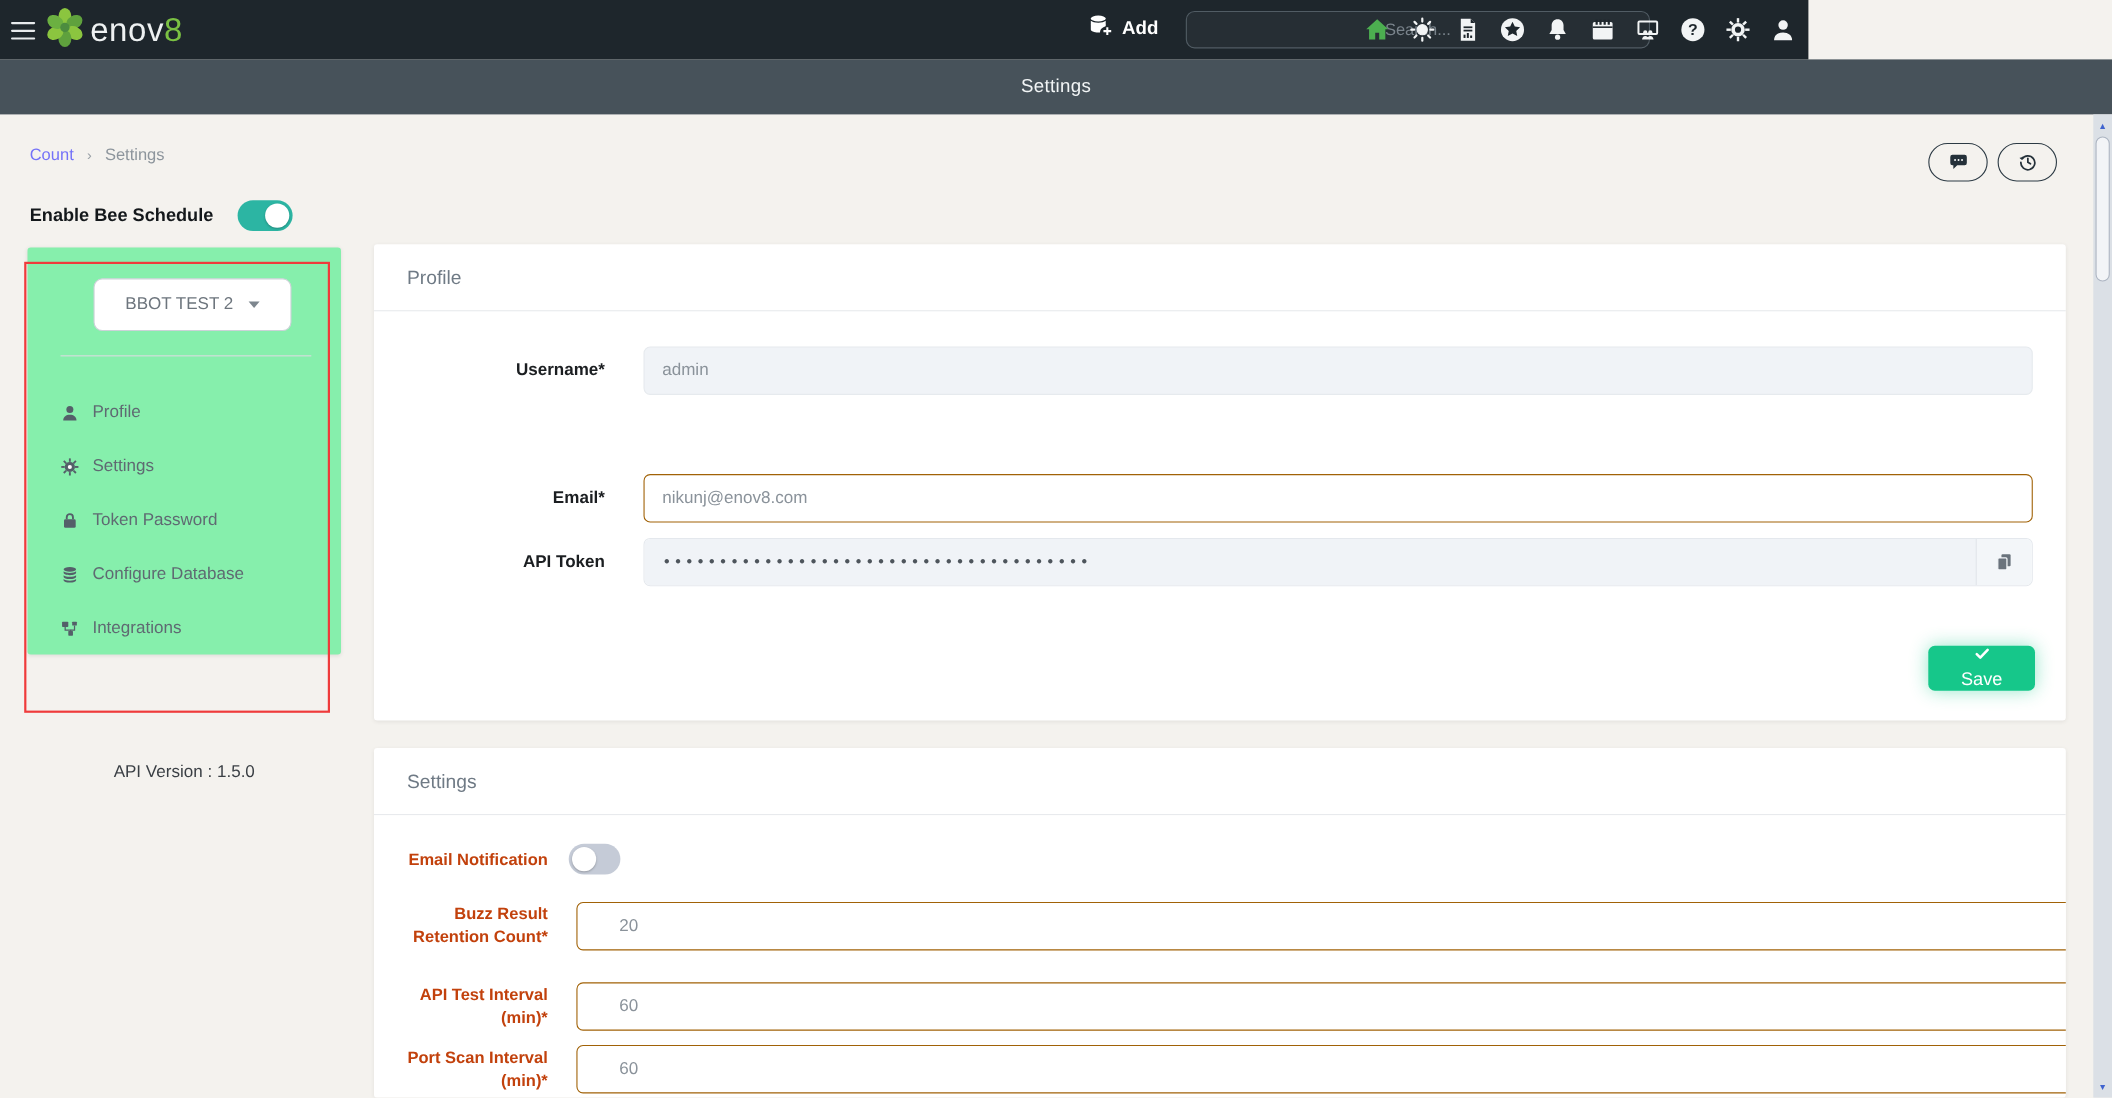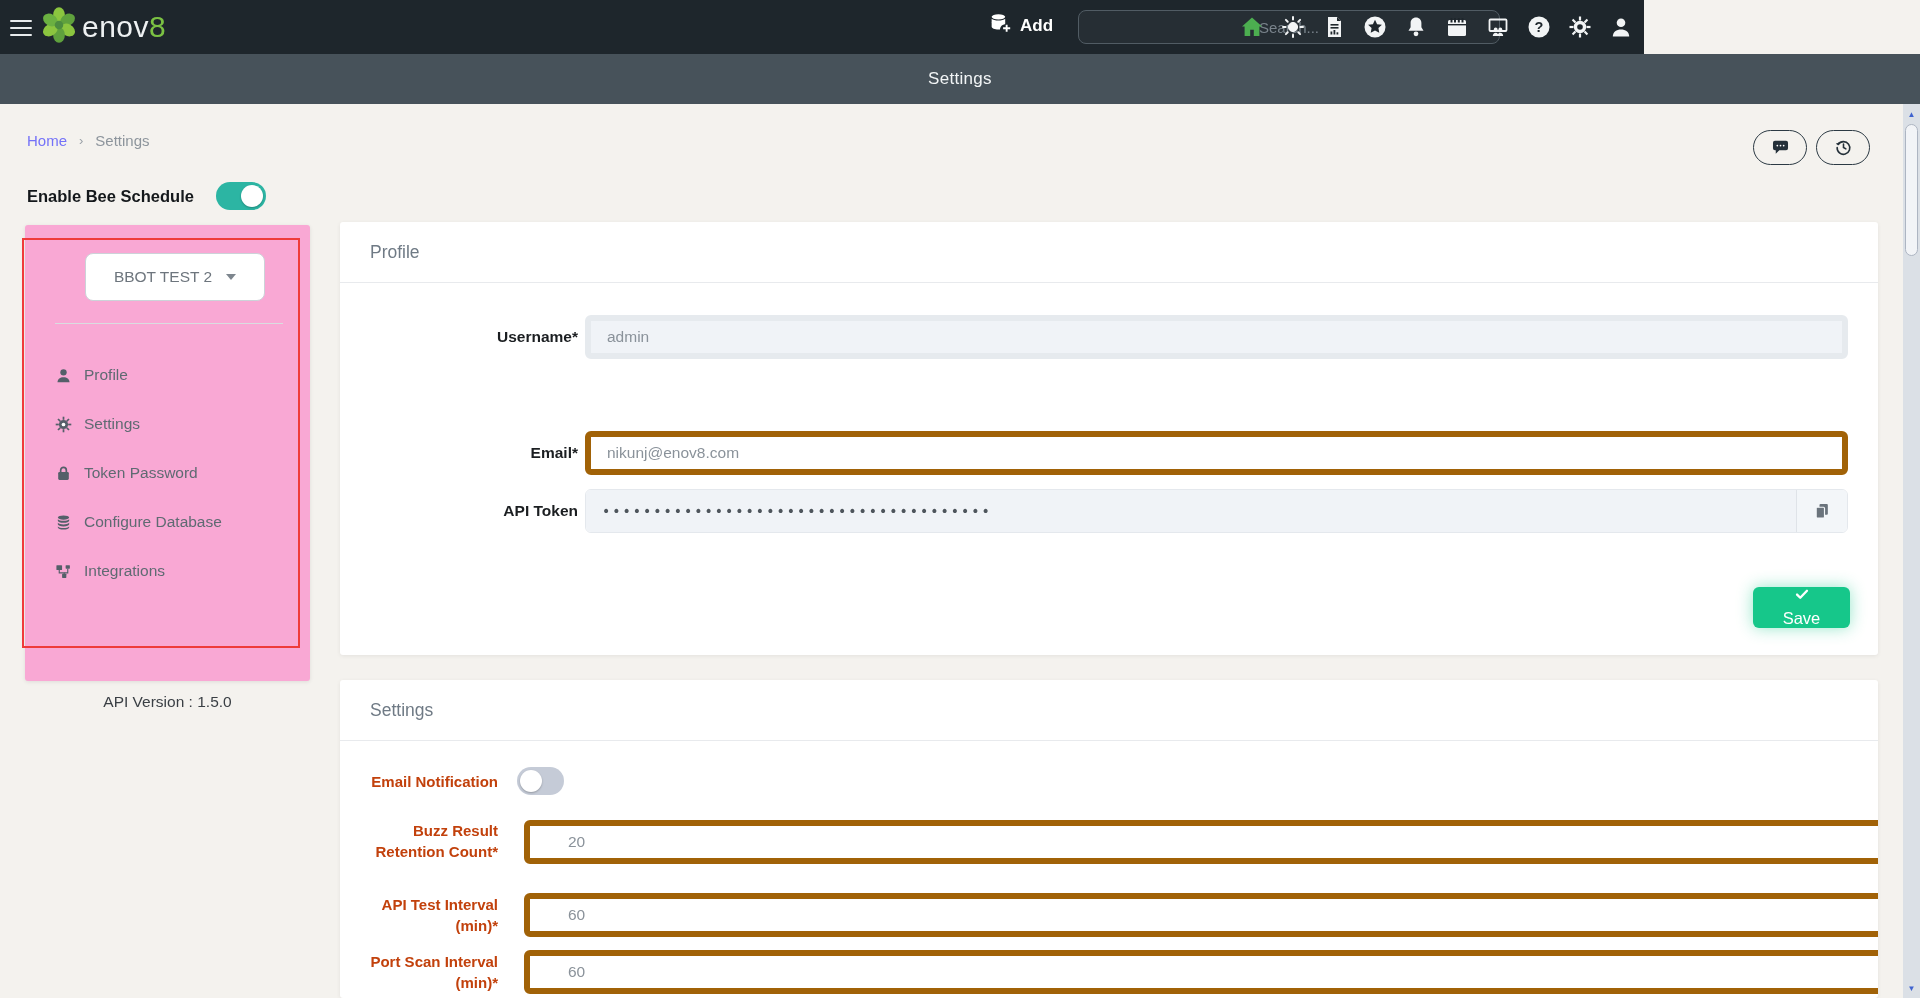--- a/index.html
+++ b/index.html
@@ -37,42 +37,42 @@
   .bee-row { position:absolute; left:27px; top:182px; display:flex; align-items:center; gap:22px; }
   .bee-label { font-size:16.5px; color:#14181b; font-weight:700; }
   .toggle { border-radius:15px; position:relative; cursor:pointer; }
   .toggle .knob { position:absolute; top:3px; width:22px; height:22px; background:#fff; border-radius:50%; box-shadow:0 1px 2px rgba(0,0,0,0.25); }
   .toggle.on { width:50px; height:28px; background:#2cb5a3; }
   .toggle.on .knob { right:3px; }
   .toggle.off { width:47px; height:28px; background:#c5cbd7; }
   .toggle.off .knob { left:3px; }
 
   
-  .side-card { position:absolute; left:25px; top:225px; width:285px; height:456px; background:#f9a8d4; border-radius:3px; box-shadow:0 1px 4px rgba(0,0,0,0.09); }
+  .side-card { position:absolute; left:25px; top:225px; width:285px; height:370px; background:#86efac; border-radius:3px; box-shadow:0 1px 4px rgba(0,0,0,0.09); }
   .red-outline { position:absolute; left:22px; top:238px; width:278px; height:410px; border:2.5px solid #ef3b3b; pointer-events:none; z-index:15; }
   .env-select { position:absolute; left:60px; top:28px; width:180px; height:48px; border:1px solid #ccd2d8; border-radius:8px; background:#fff; display:flex; align-items:center; justify-content:center; gap:14px; cursor:pointer; }
   .env-select .env-text { color:#6d757d; font-size:15.5px; }
   .caret-down { width:0; height:0; border-left:5px solid transparent; border-right:5px solid transparent; border-top:6px solid #7d868e; }
   .side-divider { position:absolute; left:30px; top:98px; width:228px; height:1px; background:#d9dde0; }
   .menu { position:absolute; left:30px; top:138px; width:240px; }
   .menu-item { display:flex; align-items:center; gap:12px; height:24px; margin-bottom:25px; color:#5f6a72; font-size:15.5px; cursor:pointer; }
   .menu-item svg { width:17px; height:17px; color:#545f69; flex:0 0 auto; }
   .api-version { position:absolute; left:0; top:468px; width:100%; text-align:center; color:#3a3f44; font-size:15.5px; }
 
   
   .panel { position:absolute; left:340px; width:1538px; background:#fff; border-radius:3px; box-shadow:0 1px 4px rgba(0,0,0,0.07); }
   .panel.profile { top:222px; height:433px; }
   .panel.settings { top:680px; height:318px; overflow:hidden; }
   .panel-header { height:61px; border-bottom:1px solid #e8eaed; display:flex; align-items:center; padding-left:30px; color:#6f7a85; font-size:17.5px; }
 
   .frow { position:absolute; display:flex; }
-  .p-label { position:absolute; left:28px; width:210px; text-align:right; font-size:15.5px; font-weight:600; color:#1b1e21; }
+  .p-label { position:absolute; left:0; width:210px; text-align:right; font-size:15.5px; font-weight:600; color:#1b1e21; }
   .s-label { position:absolute; left:0px; width:158px; text-align:right; font-size:15px; font-weight:600; color:#c2410c; line-height:1.4; }
 
-  .tinput { border:6px solid #a16207; border-radius:6px; background:#fff; color:#8a929a; font-size:15.5px; padding:0 16px; outline:none; font-family:"Liberation Sans",sans-serif; width:100%; height:44px; }
+  .tinput { border:1px solid #a16207; border-radius:6px; background:#fff; color:#8a929a; font-size:15.5px; padding:0 16px; outline:none; font-family:"Liberation Sans",sans-serif; width:100%; height:44px; }
   .tinput.muted { background:#f0f3f7; border-color:#e6eaee; }
   .p-input { position:absolute; left:245px; width:1263px; height:44px; }
   .s-input { position:absolute; left:184px; width:1492px; height:44px;padding-left:38px; }
 
   .token-group { position:absolute; left:245px; width:1263px; height:44px; display:flex; border:1px solid #e4e8ed; border-radius:6px; overflow:hidden; }
   .token-field { flex:1; border:none; background:#f0f3f7; color:#4e555c; font-size:14px; letter-spacing:2px; padding:0 16px; outline:none; font-family:"DejaVu Sans",sans-serif; }
   .copy-addon { width:51px; background:#f3f6f9; border-left:1px solid #dfe3e8; display:flex; align-items:center; justify-content:center; cursor:pointer; }
   .copy-addon svg { width:20px; height:20px; color:#6a737c; }
 
   .save-btn { position:absolute; left:1413px; top:365px; width:97px; height:41px; background:#16c78a; border:none; border-radius:6px; color:#fff; font-size:16.5px; font-family:"Liberation Sans",sans-serif; display:flex; align-items:center; justify-content:center; gap:8px; cursor:pointer; box-shadow:0 0 16px rgba(22,199,138,0.45);flex-direction:column; }
@@ -222,21 +222,21 @@
         </svg>
     </span>
   </div>
 </div>
 
 <div class="pagebar">
   <span class="pagebar-title">Settings</span>
 </div>
 
 <div class="breadcrumb">
-  <a class="crumb-home">Home</a>
+  <a class="crumb-home">Count</a>
   <span class="crumb-sep">›</span>
   <span class="crumb-current">Settings</span>
 </div>
 
 <button class="pill-btn" style="left:1753px;">
   <svg viewBox="0 0 24 24">
       <path fill="#243039" d="M5 3.5h14a2.5 2.5 0 0 1 2.5 2.5v7a2.5 2.5 0 0 1-2.5 2.5h-8.5L6 19.8v-4.3H5A2.5 2.5 0 0 1 2.5 13V6A2.5 2.5 0 0 1 5 3.5z"></path>
       <g fill="#fff">
         <circle cx="8" cy="9.5" r="1.1"></circle>
         <circle cx="12" cy="9.5" r="1.1"></circle>

